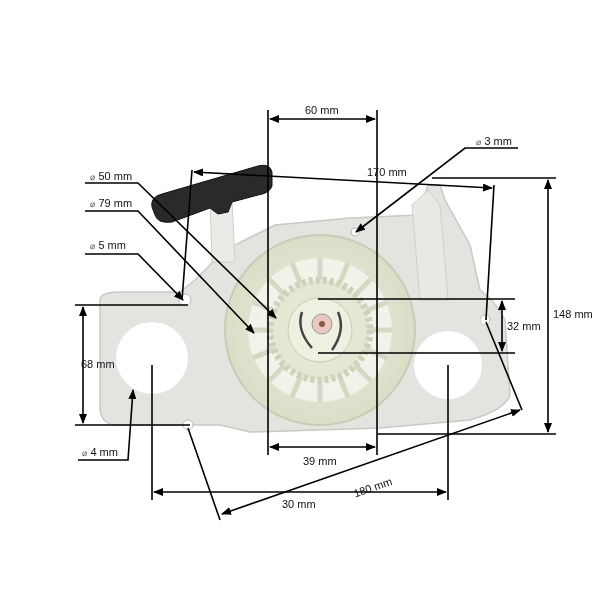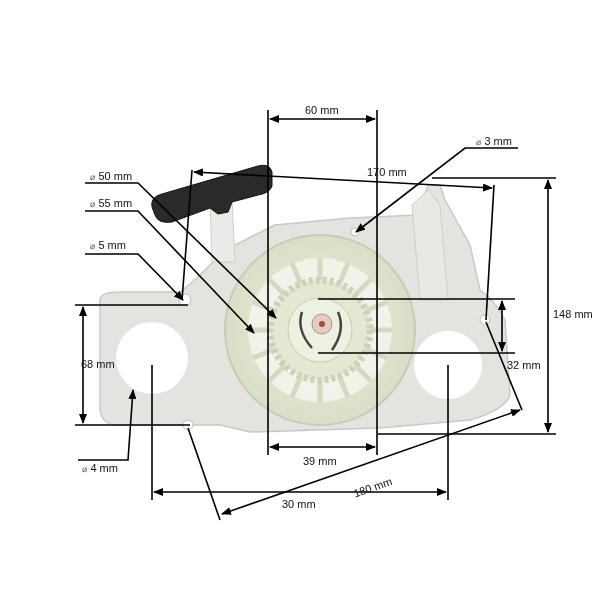--- a/index.html
+++ b/index.html
@@ -103,35 +103,35 @@
       <polyline points="85,254 138,254 183,300" marker-end="url(#arr)"></polyline>
       <polyline points="518,148 465,148 356,232" marker-end="url(#arr)"></polyline>
       <polyline points="78,460 128,460 133,390" marker-end="url(#arr)"></polyline>
     </g>
   </svg>
 
   
   <div class="lbl" style="left:305px; top:104px;">60 mm</div>
   <div class="lbl" style="left:350px; top:166px;margin-left:17px;">170 mm</div>
   <div class="lbl" style="left:553px; top:300px;margin-top:8px;">148 mm</div>
-  <div class="lbl" style="left:507px; top:320px;margin-top:39px;">32 mm</div>
+  <div class="lbl" style="left:507px; top:320px;">32 mm</div>
   <div class="lbl" style="left:37px; top:358px;padding-left:44px;">68 mm</div>
   <div class="lbl" style="left:303px; top:455px;">39 mm</div>
   <div class="lbl rot" style="left:352px; top:488px; transform: rotate(-19deg);">180 mm</div>
   <div class="lbl" style="left:282px; top:498px;">30 mm</div>
 
   
   <div class="lbl" style="left:90px; top:170px;">
     <span class="dia">⌀</span><span>50 mm</span>
   </div>
   <div class="lbl" style="left:90px; top:197px;">
-    <span class="dia">⌀</span><span>55 mm</span>
+    <span class="dia">⌀</span><span>79 mm</span>
   </div>
   <div class="lbl" style="left:90px; top:239px;">
     <span class="dia">⌀</span><span>5 mm</span>
   </div>
   <div class="lbl" style="left:476px; top:135px;">
     <span class="dia">⌀</span><span>3 mm</span>
   </div>
-  <div class="lbl" style="left:82px; top:462px;text-align:center;">
+  <div class="lbl" style="left:82px; top:446px;text-align:center;">
     <span class="dia">⌀</span><span>4 mm</span>
   </div>
 </div>
 
 </body></html>

